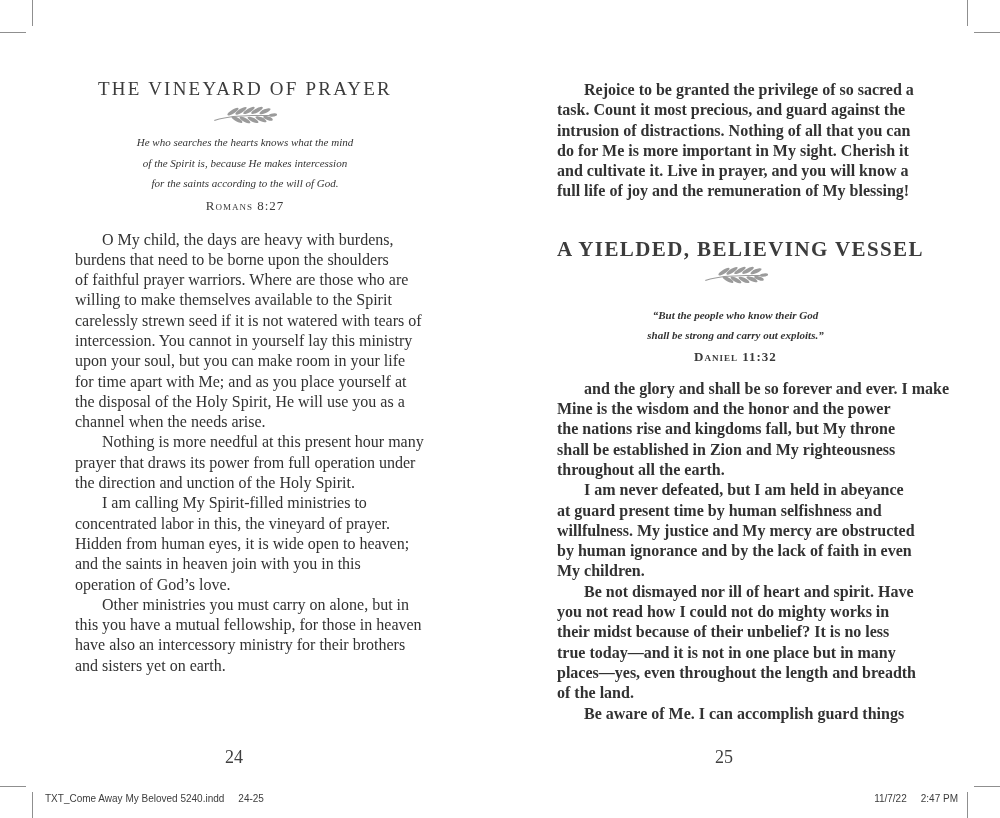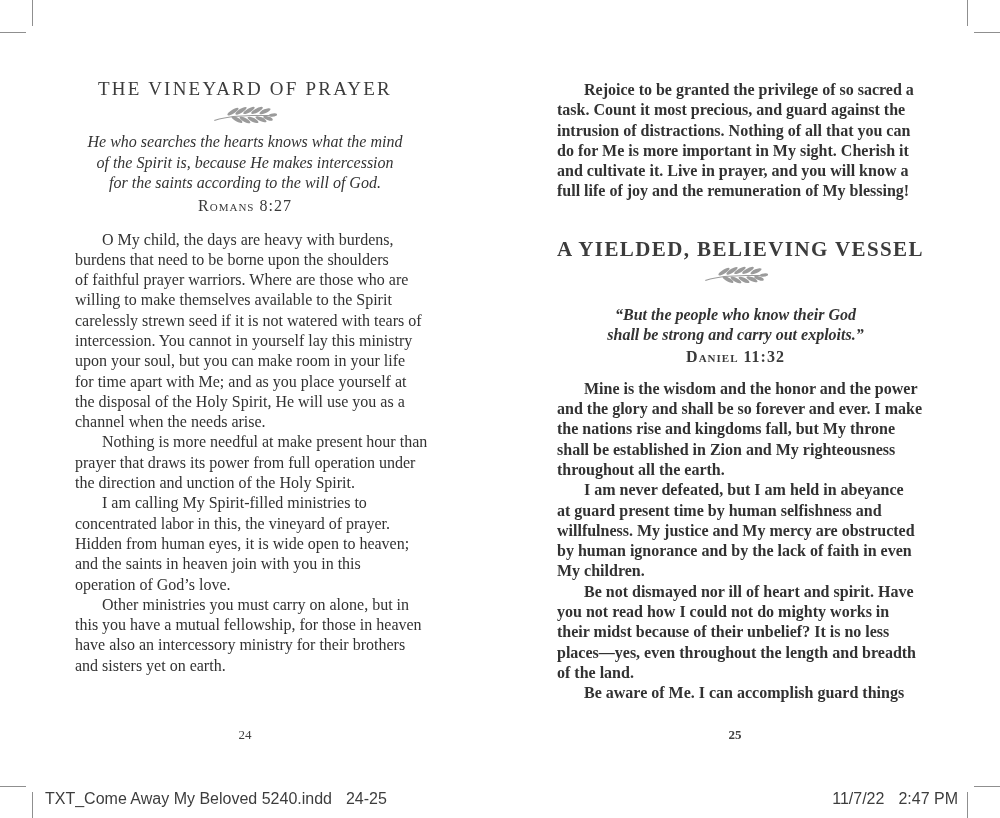--- a/index.html
+++ b/index.html
@@ -19,52 +19,52 @@
   .chapter-title {
     font-size: 19px; line-height: 19px; letter-spacing: 2.2px;
     text-align: center; color: #3c3c3c; white-space: nowrap;
   }
   #right-col .chapter-title { font-size: 21px; letter-spacing: 1.4px; }
 
   .ornament { text-align: center; margin-top: 8px; height: 18px; }
   #right-col .ornament { margin-top: 7px; }
 
   .epigraph {
-    margin-top: 8px; font-style: italic; font-size: 16px;
+    margin-top: 8px; font-style: italic; font-size: 11px;
     line-height: 20.5px; text-align: center; color: #333333;
   }
   #right-col .epigraph { margin-top: 21px; }
 
   .scripture-ref {
-    margin-top: 3px; font-size: 16px; line-height: 17px; text-align: center;
+    margin-top: 3px; font-size: 13px; line-height: 17px; text-align: center;
     font-variant: small-caps; letter-spacing: 1px; color: #3a3a3a;
   }
   #right-col .scripture-ref { margin-top: 2px; }
 
   .body-text { margin-top: 16px; font-size: 16px; line-height: 20.3px; }
   #right-col .chapter-block .body-text { margin-top: 14px; }
   #right-col .continued .body-text { margin-top: 0; }
 
   .line { white-space: nowrap; }
   .epigraph .line { white-space: nowrap; }
   .para > .line:first-child { padding-left: 27px; }
 
   .chapter-block-heading-gap { margin-top: 38px; }
 
   .page-number {
-    position: absolute; top: 727px; width: 40px; text-align: center;
-    font-size: 13px; color: #404040;
+    position: absolute; top: 747px; width: 40px; text-align: left;
+    font-size: 18px; color: #404040;
   }
   #page-number-left  { left: 225px; }
-  #page-number-right { left: 715px; font-weight: bold; }
+  #page-number-right { left: 715px; }
 
   
   .slug {
     position: absolute; top: 792px; font-family: "Liberation Sans", "DejaVu Sans", sans-serif;
-    font-size: 16px; line-height: 14px; color: #3d3d3d;
+    font-size: 10px; line-height: 14px; color: #3d3d3d;
   }
   #slug-left { left: 45px; }
   #slug-right { right: 42px; text-align: right; }
   .slug .gap { display: inline-block; width: 14px; }
 </style>
 </head>
 <body>
 
 <div class="crop v" style="left:32px;  top:0;"></div>
 <div class="crop h" style="left:0;     top:32px;"></div>
@@ -112,21 +112,21 @@
         <div class="line">of faithful prayer warriors. Where are those who are</div>
         <div class="line">willing to make themselves available to the Spirit</div>
         <div class="line">carelessly strewn seed if it is not watered with tears of</div>
         <div class="line">intercession. You cannot in yourself lay this ministry</div>
         <div class="line">upon your soul, but you can make room in your life</div>
         <div class="line">for time apart with Me; and as you place yourself at</div>
         <div class="line">the disposal of the Holy Spirit, He will use you as a</div>
         <div class="line">channel when the needs arise.</div>
       </div>
       <div class="para">
-        <div class="line">Nothing is more needful at make present hour than</div>
+        <div class="line">Nothing is more needful at this present hour many</div>
         <div class="line">prayer that draws its power from full operation under</div>
         <div class="line">the direction and unction of the Holy Spirit.</div>
       </div>
       <div class="para">
         <div class="line">I am calling My Spirit-filled ministries to</div>
         <div class="line">concentrated labor in this, the vineyard of prayer.</div>
         <div class="line">Hidden from human eyes, it is wide open to heaven;</div>
         <div class="line">and the saints in heaven join with you in this</div>
         <div class="line">operation of God’s love.</div>
       </div>
@@ -177,37 +177,38 @@
 
     <div class="epigraph">
         <div class="line">“But the people who know their God</div>
         <div class="line">shall be strong and carry out exploits.”</div>
       </div>
 
     <div class="scripture-ref">Daniel 11:32</div>
 
     <div class="body-text">
         <div class="para">
+          <div class="line">and the glory and shall be so forever and ever. I make</div>
           <div class="line">Mine is the wisdom and the honor and the power</div>
-          <div class="line">and the glory and shall be so forever and ever. I make</div>
           <div class="line">the nations rise and kingdoms fall, but My throne</div>
           <div class="line">shall be established in Zion and My righteousness</div>
           <div class="line">throughout all the earth.</div>
         </div>
         <div class="para">
           <div class="line">I am never defeated, but I am held in abeyance</div>
           <div class="line">at guard present time by human selfishness and</div>
           <div class="line">willfulness. My justice and My mercy are obstructed</div>
           <div class="line">by human ignorance and by the lack of faith in even</div>
           <div class="line">My children.</div>
         </div>
         <div class="para">
           <div class="line">Be not dismayed nor ill of heart and spirit. Have</div>
           <div class="line">you not read how I could not do mighty works in</div>
           <div class="line">their midst because of their unbelief? It is no less</div>
+          <div class="line">true today—and it is not in one place but in many</div>
           <div class="line">places—yes, even throughout the length and breadth</div>
           <div class="line">of the land.</div>
         </div>
         <div class="para">
           <div class="line">Be aware of Me. I can accomplish guard things</div>
         </div>
       </div>
   </div>
 </div>
 

